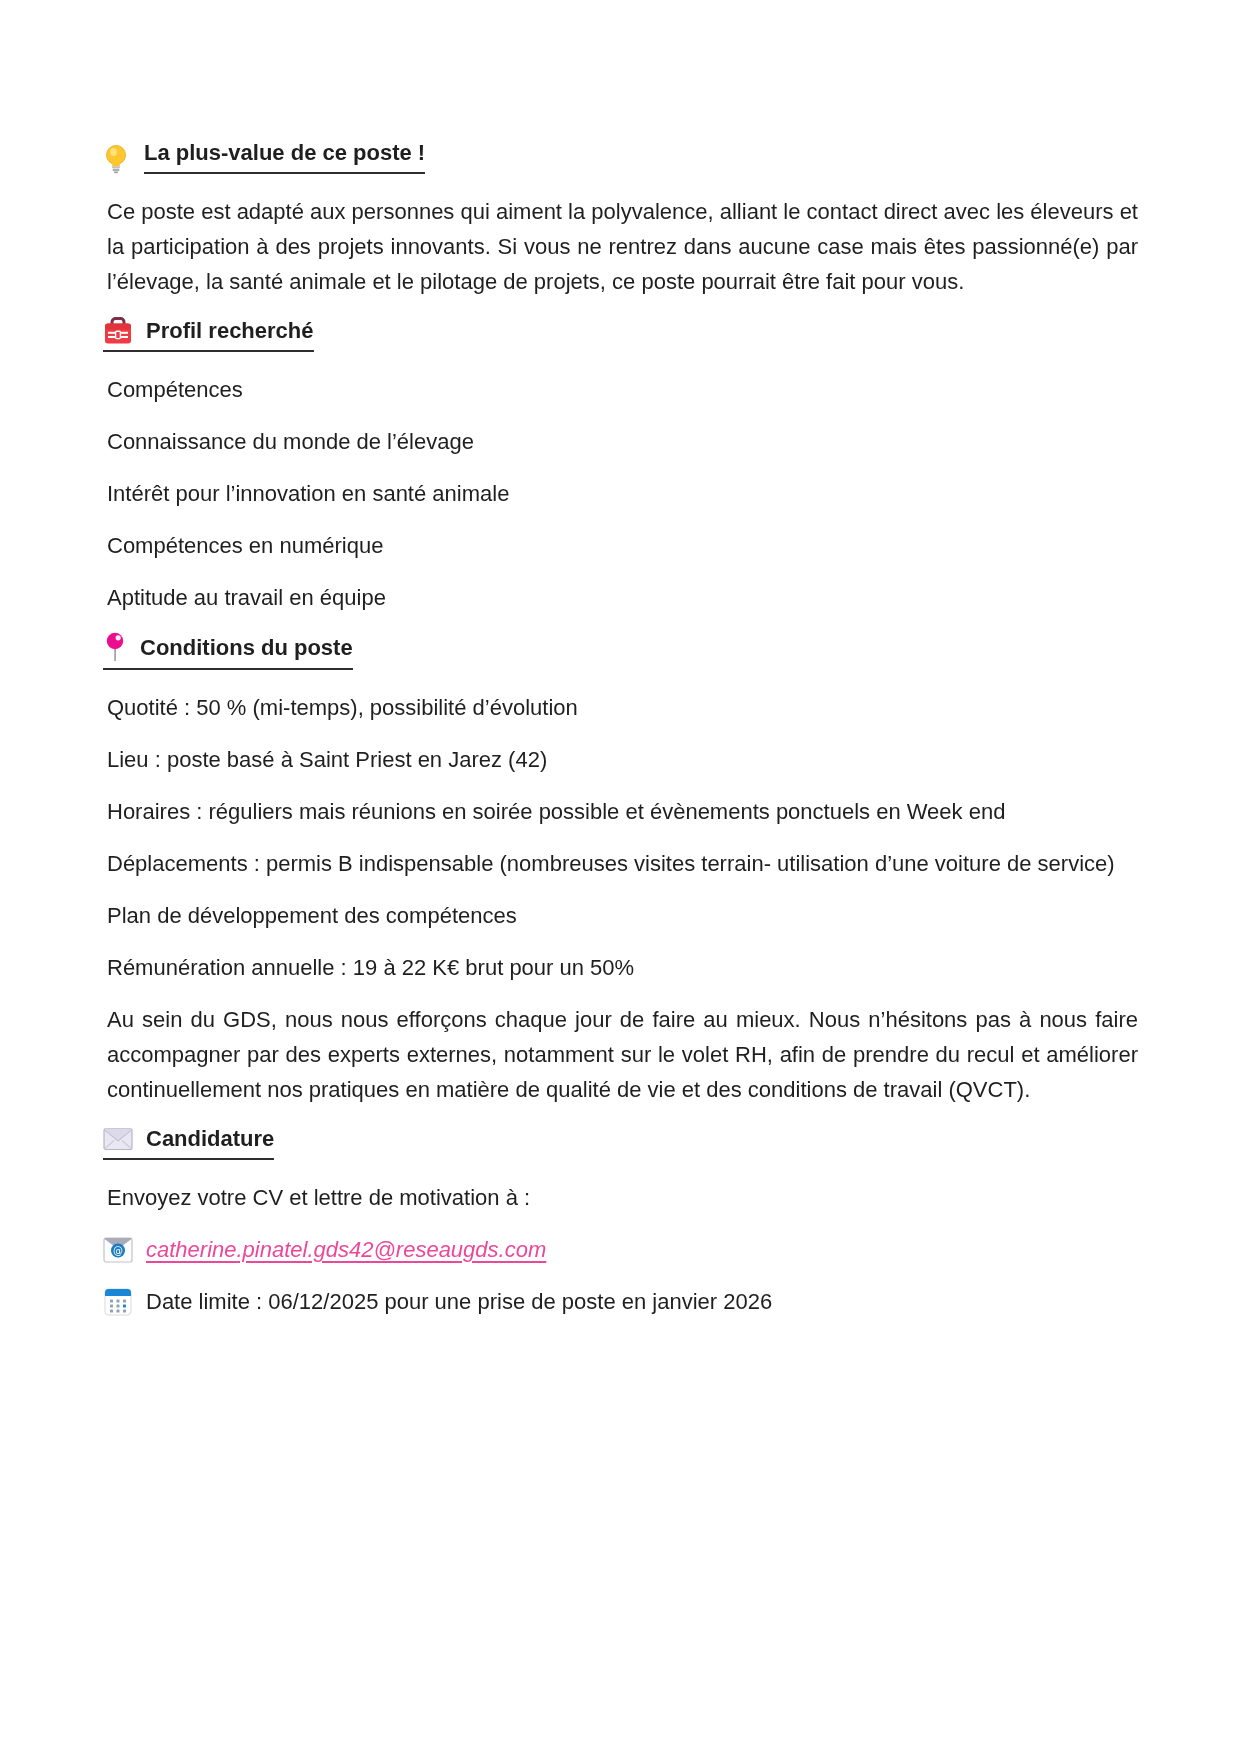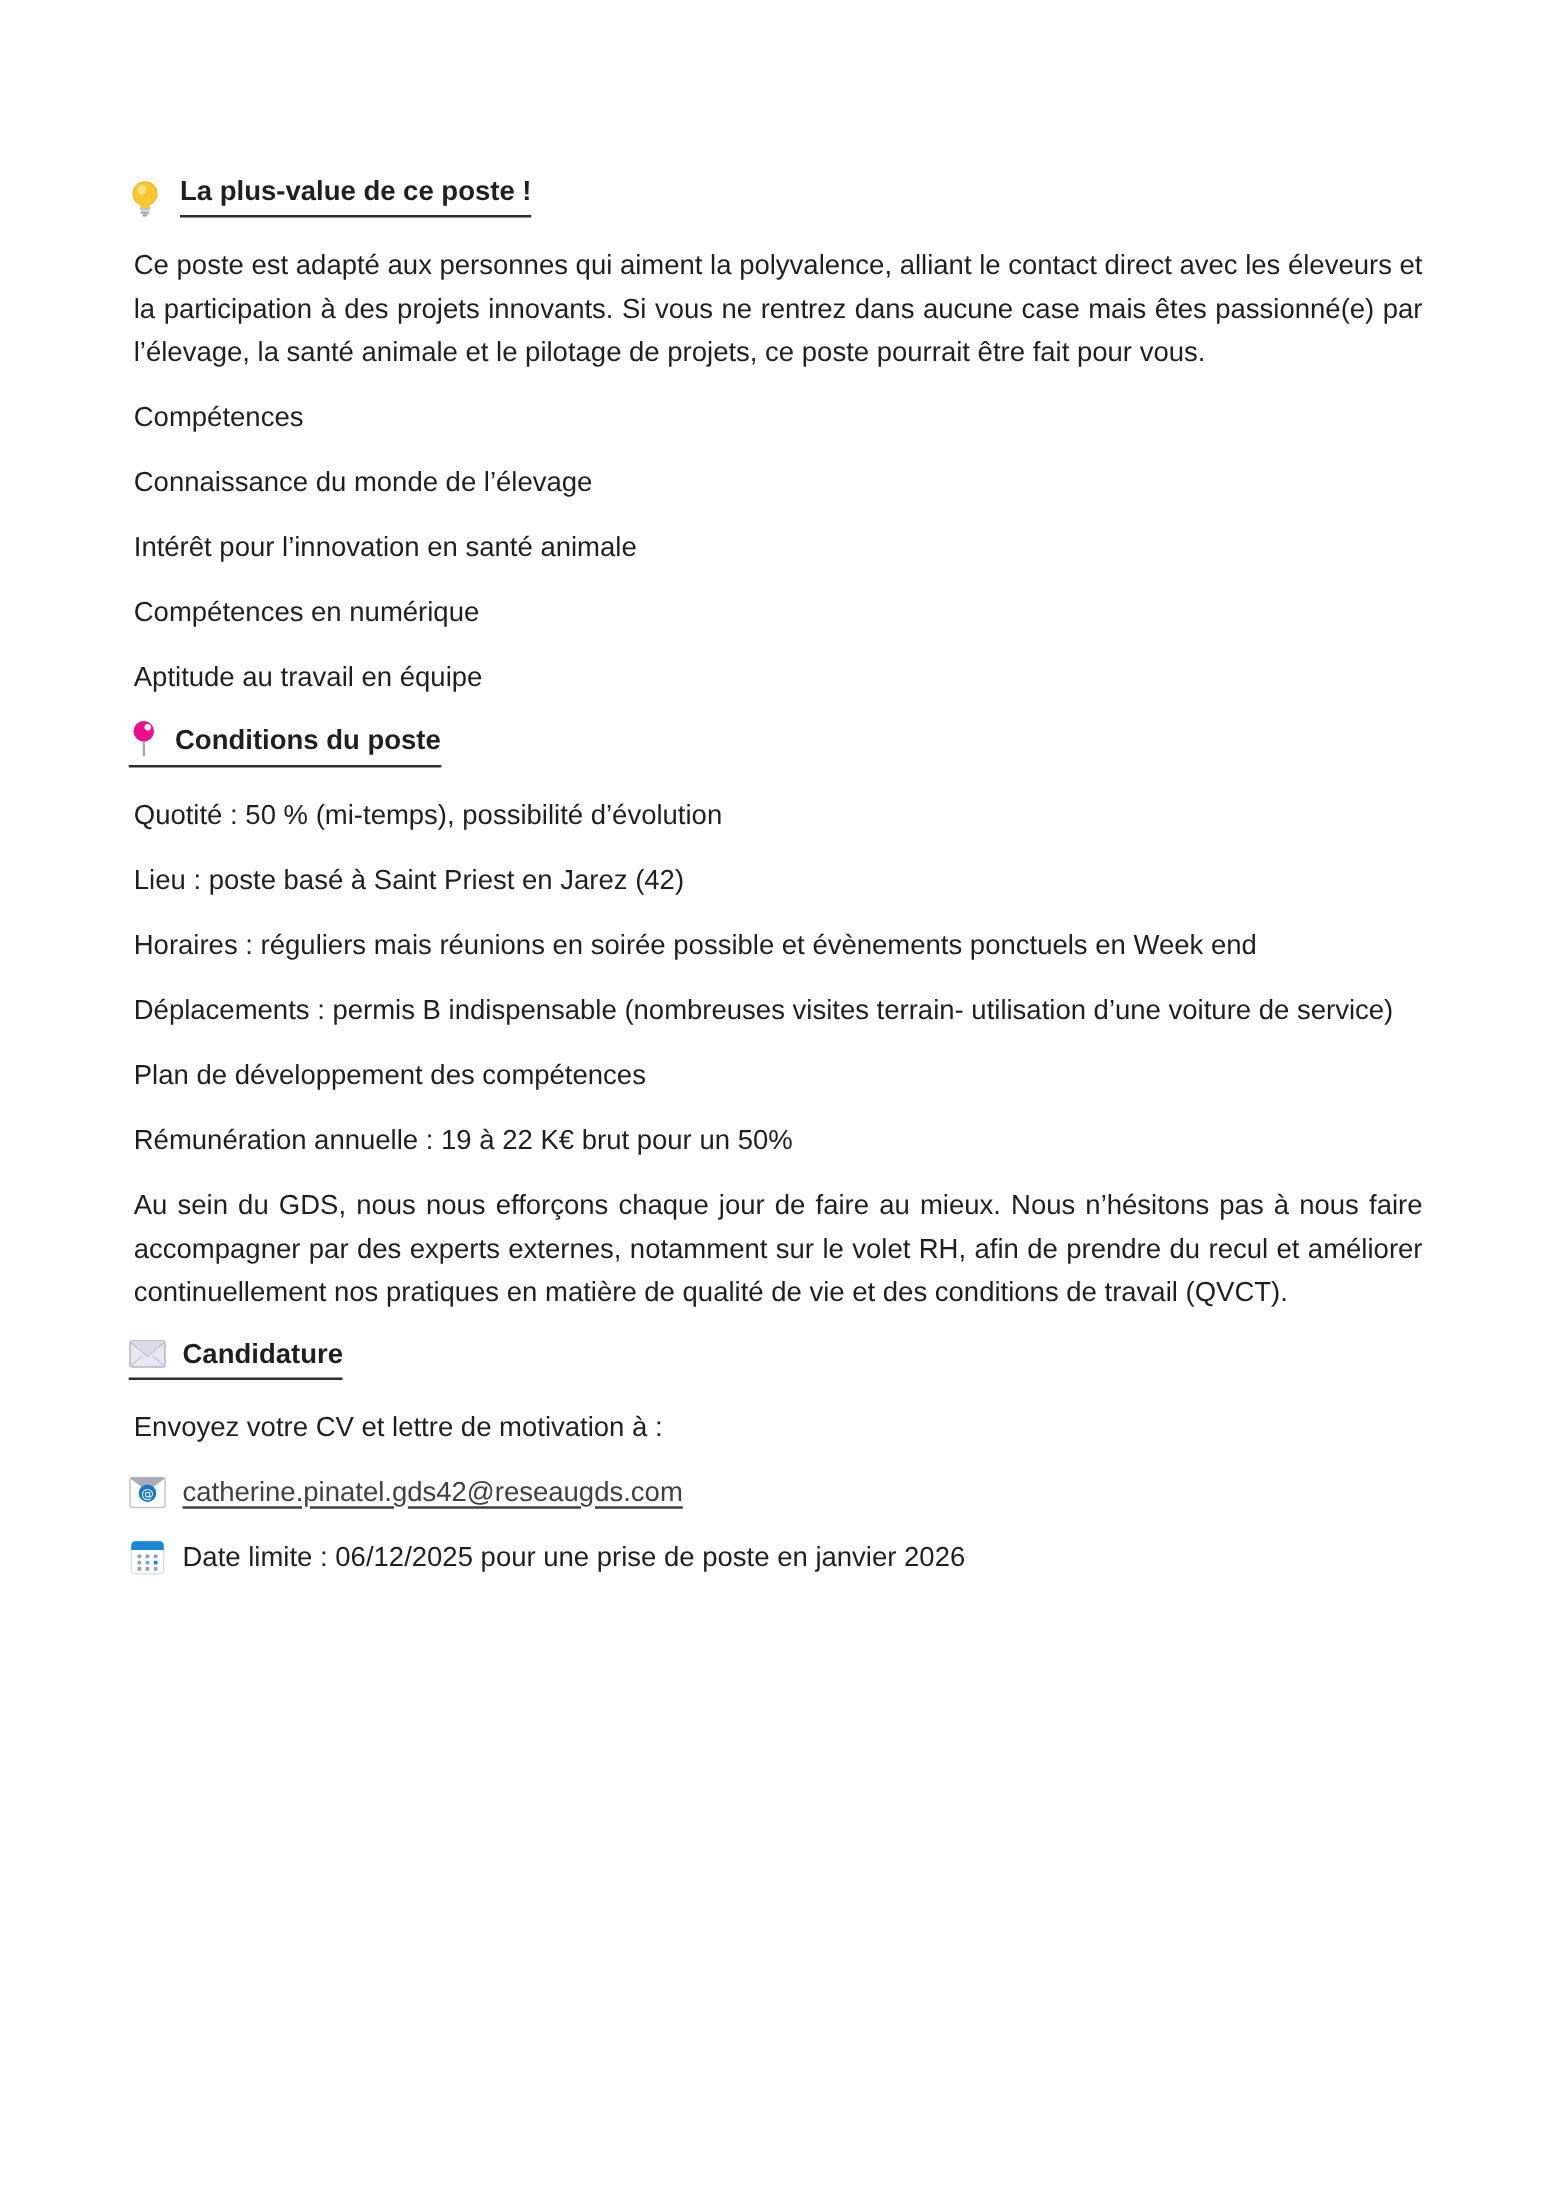--- a/index.html
+++ b/index.html
@@ -43,23 +43,24 @@
   .icon svg { display: block; }
   .irow {
     display: flex;
     align-items: center;
     gap: 13px;
     font-size: 22px;
     line-height: 35px;
     margin: 0 0 17px 0;
   }
   a.email-link {
-    color: #404040;
+    color: #ec4899;
     text-decoration: underline;
     text-underline-offset: 4px;
+    font-style: italic;
   }
 </style>
 </head>
 <body>
 
 <div class="page">
 
   <div class="hrow">
     <span class="icon h1-icon">
       <svg width="26" height="30" viewBox="0 0 26 30">
@@ -72,20 +73,35 @@
         <rect x="11" y="27.4" width="4" height="1.8" rx="0.9" fill="#a3a3a3"></rect>
       </svg>
     </span>
     <span class="ul-wrap">
       <span>La plus-value de ce poste !</span>
     </span>
   </div>
 
   <p class="para justify">Ce poste est adapté aux personnes qui aiment la polyvalence, alliant le contact direct avec les éleveurs et la participation à des projets innovants. Si vous ne rentrez dans aucune case mais êtes passionné(e) par l’élevage, la santé animale et le pilotage de projets, ce poste pourrait être fait pour vous.</p>
 
+  <div class="hrow">
+    <span class="ul-wrap">
+      <span class="icon">
+        <svg width="30" height="29" viewBox="0 0 30 29">
+          <rect x="9" y="1.5" width="12" height="9" rx="3.5" fill="none" stroke="#7d2e49" stroke-width="3"></rect>
+          <rect x="2" y="6.5" width="26" height="20" rx="3" fill="#ef3b43"></rect>
+          <rect x="2" y="6.5" width="26" height="6" rx="3" fill="#e2323c"></rect>
+          <rect x="5" y="14.8" width="20" height="2" fill="#ffffff"></rect>
+          <rect x="5" y="19" width="20" height="2" fill="#ffffff"></rect>
+          <rect x="12.6" y="14.2" width="4.8" height="7.4" rx="1" fill="#ef3b43" stroke="#ffffff" stroke-width="1.4"></rect>
+        </svg>
+      </span>
+      <span>Profil recherché</span>
+    </span>
+  </div>
 
   <p class="para">Compétences</p>
   <p class="para">Connaissance du monde de l’élevage</p>
   <p class="para">Intérêt pour l’innovation en santé animale</p>
   <p class="para">Compétences en numérique</p>
   <p class="para">Aptitude au travail en équipe</p>
 
   <div class="hrow">
     <span class="ul-wrap">
       <span class="icon">

